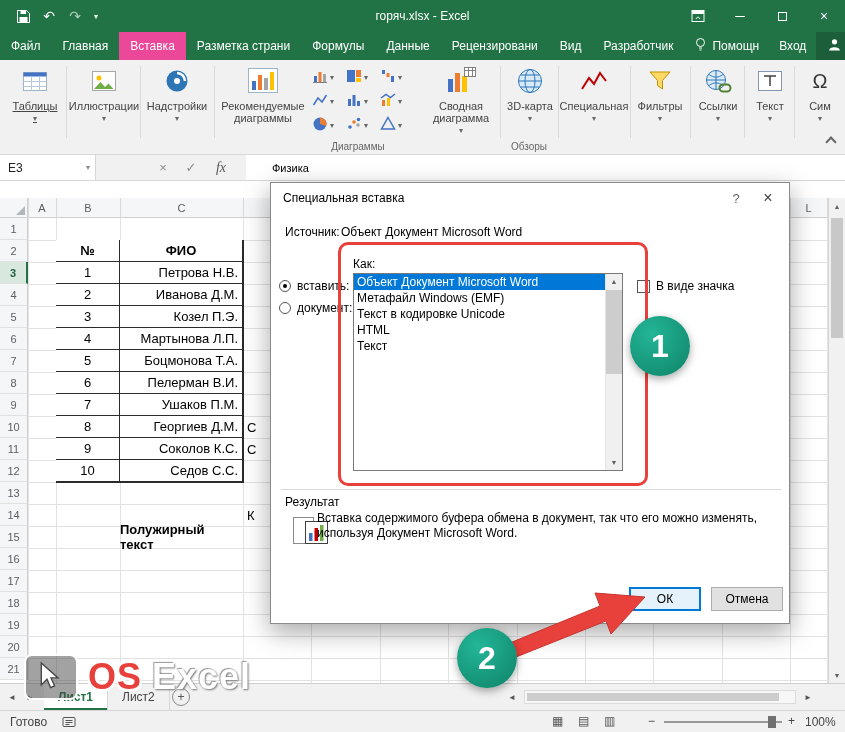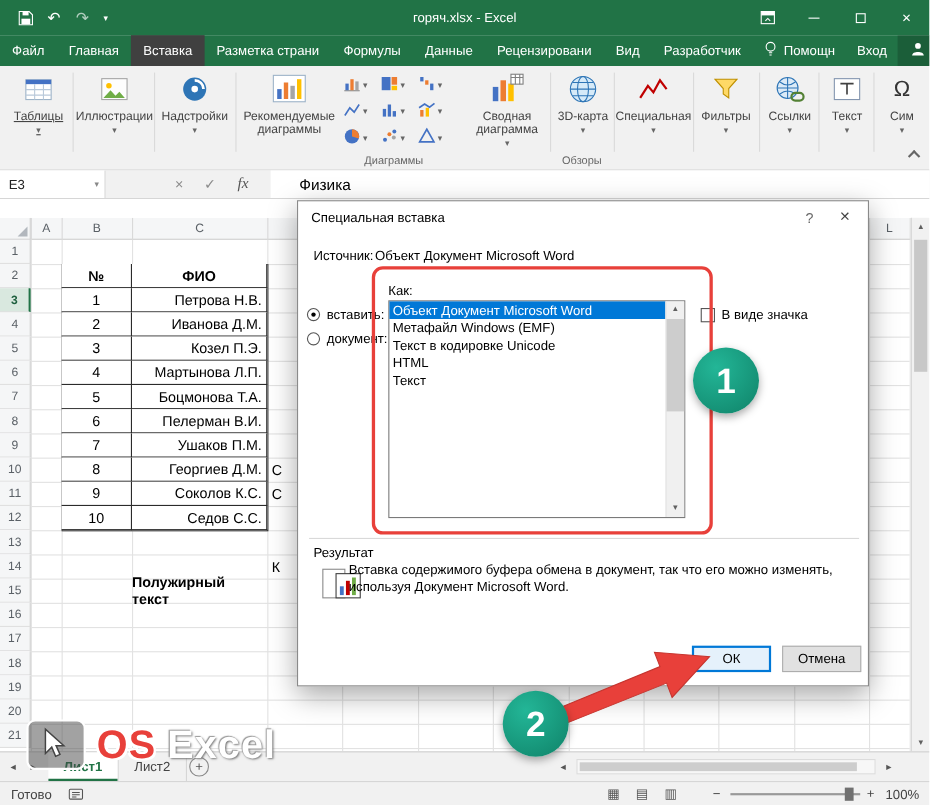--- a/index.html
+++ b/index.html
@@ -13,21 +13,21 @@
 .qbtn.dim{opacity:.65}
 .qsmall{width:12px;font-size:8px}
 .wtitle{position:absolute;left:0;right:0;text-align:center;font-size:12px;color:#fff;pointer-events:none}
 .winctl{margin-left:auto;display:flex;height:100%;z-index:2}
 .wbtn{width:42px;height:100%;display:flex;align-items:center;justify-content:center;font-size:14px;color:#fff}
 .minline{width:10px;height:1px;background:#fff;display:block}
 .maxbox{width:9px;height:9px;border:1px solid #fff;display:block}
 
 .tabbar{background:#217346;color:#fff;display:flex;align-items:stretch;font-size:12px;white-space:nowrap}
 .rtab{padding:0 11px;display:flex;align-items:center;color:#fff}
-.rtab.active{background:#404040}
+.rtab.active{background:#ec4899}
 .tabright{margin-left:auto;display:flex;align-items:stretch}
 .assist{display:flex;align-items:center;gap:5px;padding:0 10px}
 .signin{display:flex;align-items:center;padding:0 10px}
 .share{display:flex;align-items:center;gap:6px;padding:0 12px;background:rgba(0,0,0,.18)}
 
 .ribbon{background:#f1f1f1;border-bottom:1px solid #d8d8d8}
 .rbtn{position:absolute;top:4px;display:flex;flex-direction:column;align-items:center;text-align:center;font-size:11px;color:#444;line-height:12px}
 .rbtn .ic{height:34px;display:flex;align-items:center;justify-content:center}
 .rbtn .lbl{margin-top:2px}
 .dd{font-size:8px;color:#666;margin-top:1px}
@@ -35,21 +35,21 @@
 .chartbtn{position:absolute;display:flex;align-items:center;gap:2px;height:18px}
 .rsep{position:absolute;top:6px;bottom:16px;width:1px;background:#dadada}
 .rgrouplabel{position:absolute;bottom:2px;font-size:10px;color:#666;text-align:center}
 .collapse{position:absolute;right:10px;bottom:8px;width:8px;height:8px;border-top:2px solid #666;border-right:2px solid #666;transform:rotate(-45deg)}
 
 .fbar{background:#f1f1f1;border-bottom:1px solid #d6d6d6}
 .namebox{position:absolute;left:0;top:0;bottom:0;width:96px;background:#fff;border-right:1px solid #d6d6d6;display:flex;align-items:center;padding-left:8px;font-size:12px;color:#222}
 .nbdd{margin-left:auto;padding-right:5px;font-size:8px;color:#888}
 .fbtn{position:absolute;top:0;height:100%;width:26px;display:flex;align-items:center;justify-content:center;font-size:13px;color:#8c8c8c}
 .fbtn.fx{font-style:italic;font-family:"Liberation Serif",serif;color:#555;font-size:14px}
-.finput{position:absolute;left:246px;right:0;top:0;bottom:0;background:#fff;display:flex;align-items:center;padding-left:26px;font-size:14px;color:#000}
+.finput{position:absolute;left:246px;right:0;top:0;bottom:0;background:#fff;display:flex;align-items:center;padding-left:26px;font-size:11px;color:#000}
 
 .sheet{background:#fff;overflow:hidden}
 .colstrip{position:absolute;left:28px;top:0;width:800px;height:20px;background:#f5f6f7;border-bottom:1px solid #cfcfcf}
 .corner{position:absolute;left:0;top:0;width:28px;height:20px;background:#f5f6f7;border-right:1px solid #cfcfcf;border-bottom:1px solid #cfcfcf}
 .corner::after{content:"";position:absolute;right:2px;bottom:2px;border-left:9px solid transparent;border-bottom:9px solid #b2b7bd}
 .colhdr{position:absolute;top:0;height:20px;display:flex;align-items:center;justify-content:center;font-size:11px;color:#5a6066}
 .hdrtick{position:absolute;top:0;height:20px;width:1px;background:#d9d9d9}
 .rowhdr{position:absolute;left:0;width:28px;height:22px;background:#f5f6f7;border-right:1px solid #cfcfcf;border-bottom:1px solid #e0e0e0;display:flex;align-items:center;justify-content:center;font-size:11px;color:#5a6066}
 .rowhdr.active{background:#d9e8df;color:#1e5f3e;border-right:2px solid #217346;font-weight:bold}
 .gl-v{position:absolute;top:20px;width:1px;background:#e2e2e2}

